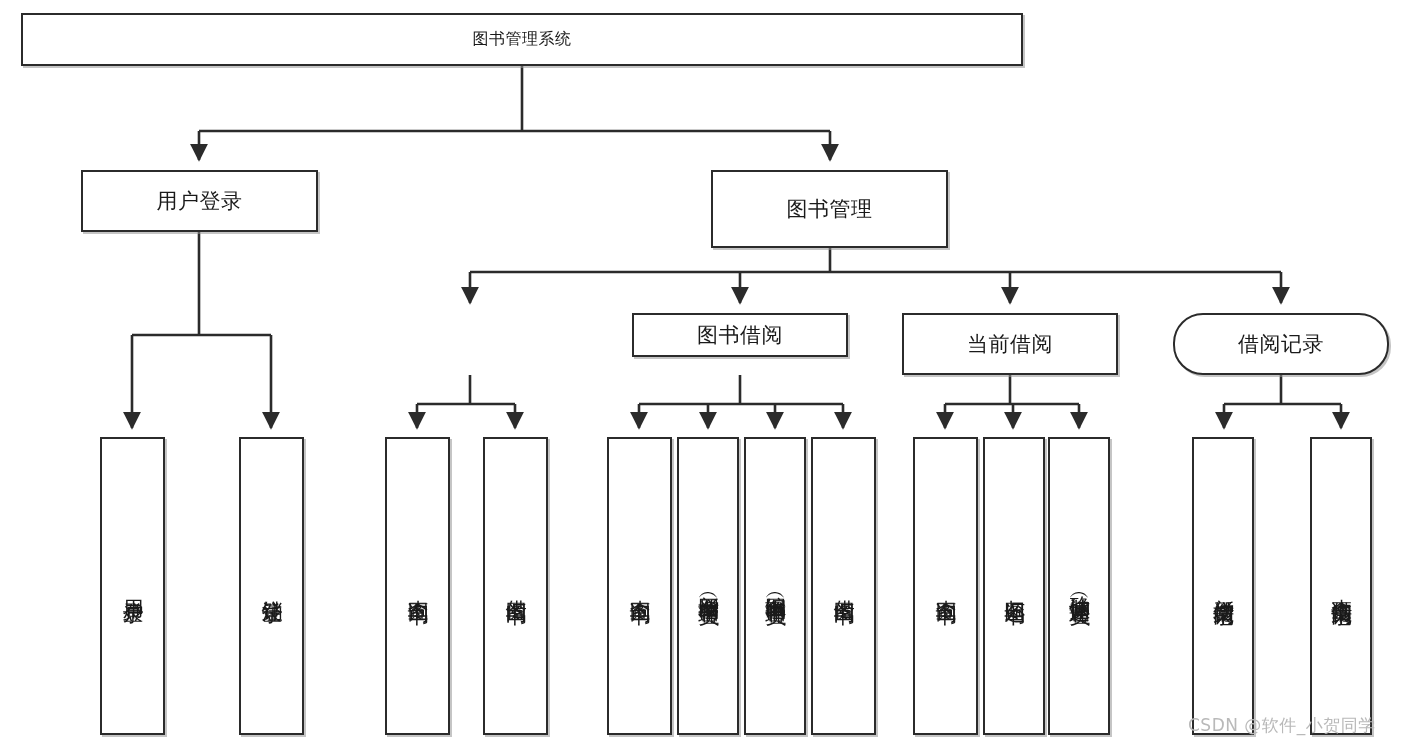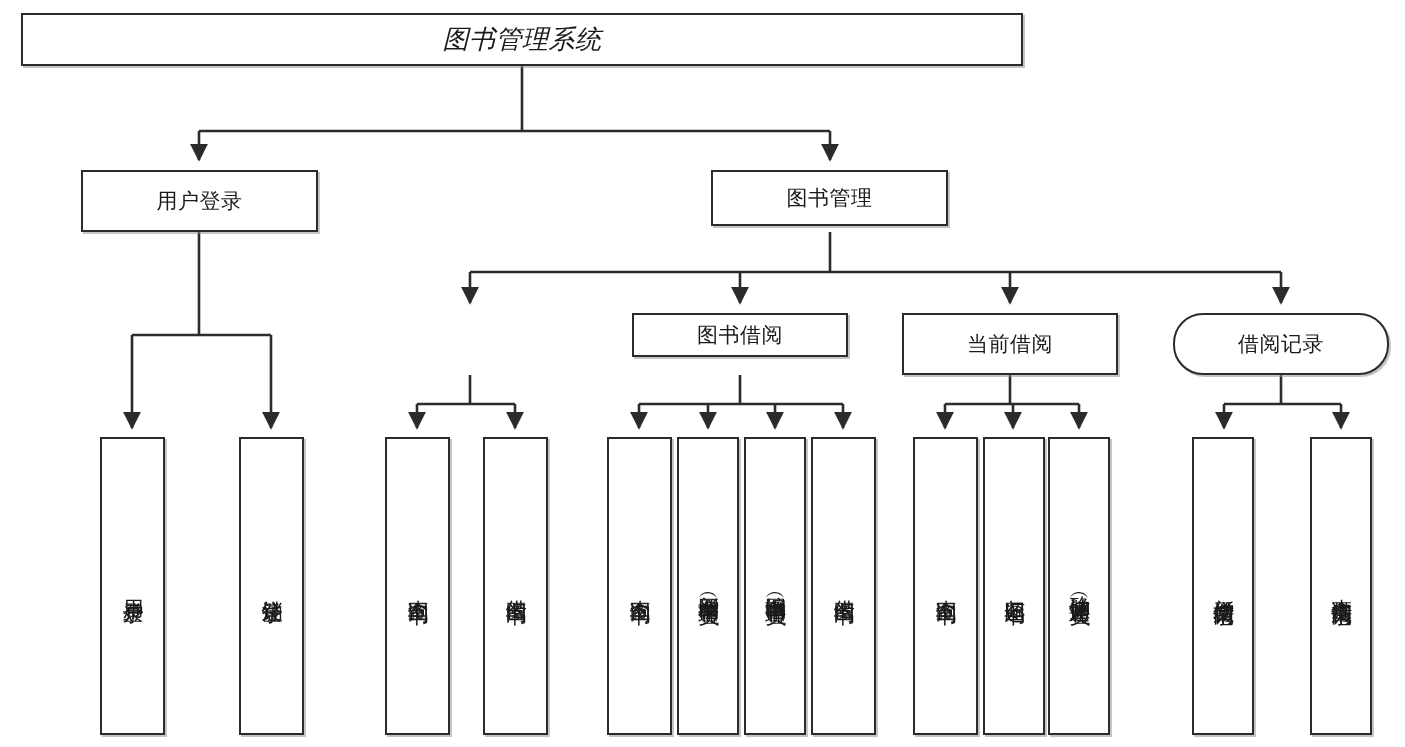--- a/index.html
+++ b/index.html
@@ -42,22 +42,21 @@
     text-align: center;
     line-height: 1.18;
     letter-spacing: 0.5px;
   }
   
   .node.h .node-label {
     font-size: 21px;
     writing-mode: horizontal-tb;
   }
   .node.root .node-label {
-    font-size: 26px;
-    font-style: italic;
+    font-size: 16px;
   }
   
   .node.v {
     align-items: center;
     justify-content: center;
   }
   .node.v .node-label {
     writing-mode: vertical-rl;
     text-orientation: upright;
     font-size: 21px;
@@ -130,21 +129,21 @@
     </g>
   </svg>
 
   <div class="node h root" style="left:21px; top:13px; width:1002px; height:53px;">
     <span class="node-label">图书管理系统</span>
   </div>
 
   <div class="node h" style="left:81px; top:170px; width:237px; height:62px;">
     <span class="node-label">用户登录</span>
   </div>
-  <div class="node h" style="left:711px; top:170px; width:237px; height:56px;">
+  <div class="node h" style="left:711px; top:170px; width:237px; height:78px;">
     <span class="node-label">图书管理</span>
   </div>
 
   <div class="node h" style="left:632px; top:313px; width:216px; height:44px;">
     <span class="node-label">图书借阅</span>
   </div>
   <div class="node h" style="left:902px; top:313px; width:216px; height:62px;">
     <span class="node-label">当前借阅</span>
   </div>
   <div class="node h" style="left:1173px; top:313px; width:216px; height:62px;border-radius:30px;">
@@ -188,14 +187,15 @@
     <span class="node-label">确认归还（管理员）</span>
   </div>
 
   <div class="node v" style="left:1192px; top:437px; width:62px; height:298px;">
     <span class="node-label">新增借阅记录</span>
   </div>
   <div class="node v" style="left:1310px; top:437px; width:62px; height:298px;">
     <span class="node-label">查询借阅记录</span>
   </div>
 
+  <div class="watermark">CSDN @软件_小贺同学</div>
 
 </div>
 
 </body></html>

